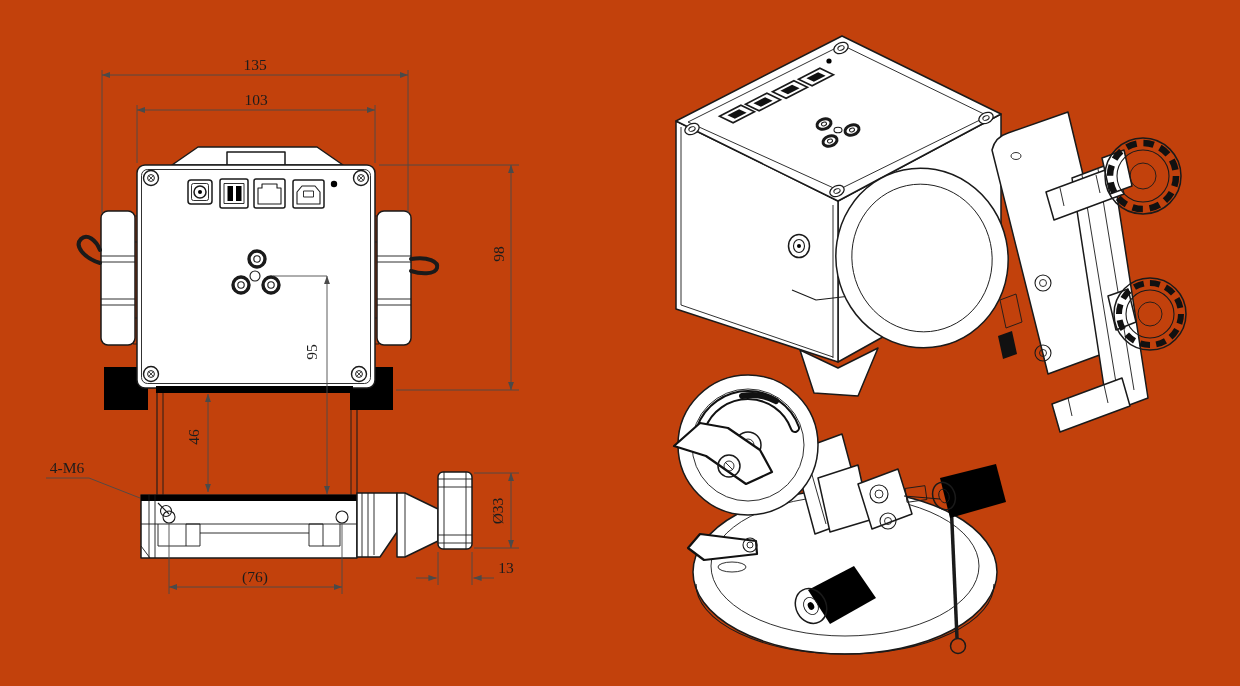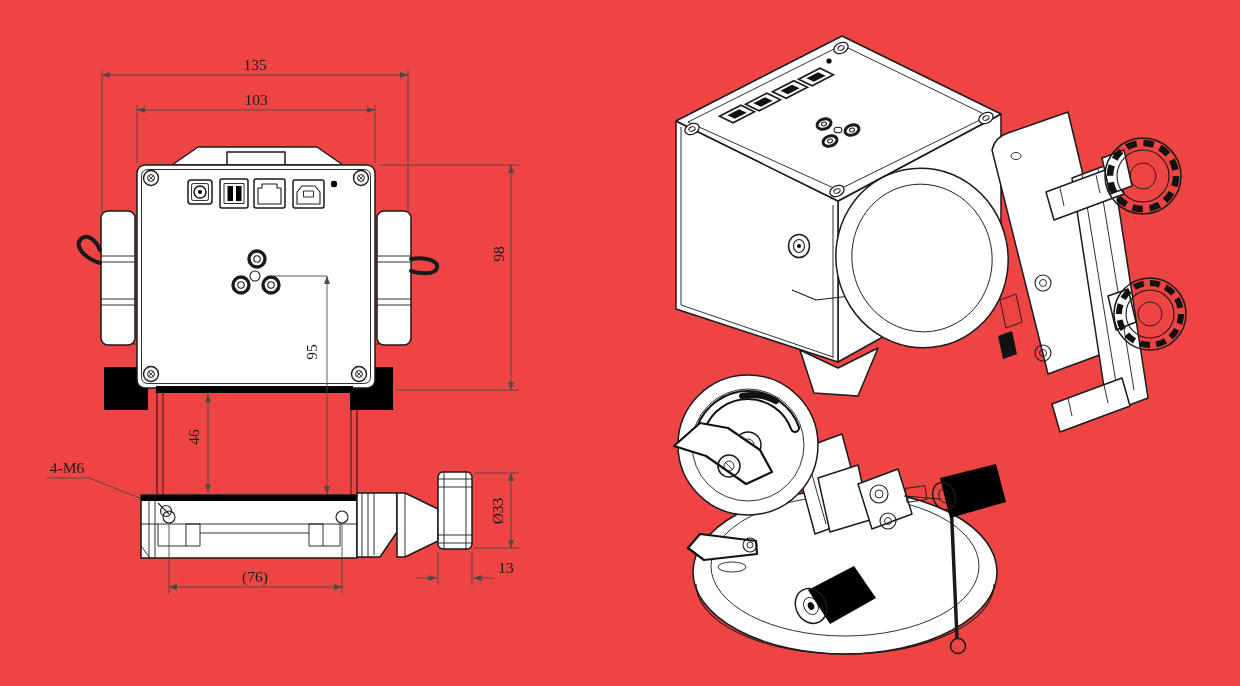--- a/index.html
+++ b/index.html
@@ -1,16 +1,16 @@
 <!DOCTYPE html>
 <html><head>
 <meta charset="utf-8">
 <style>
   html,body{margin:0;padding:0;background:#ffffff;}
-  .page{position:relative;width:1240px;height:686px;background:#ef4444;overflow:hidden;
+  .page{position:relative;width:1240px;height:686px;background:#c2410c;overflow:hidden;
         font-family:"Liberation Serif", serif;}
   svg text{font-family:"Liberation Serif", serif;font-size:15.5px;fill:#1c1c1c;}
   .obj{stroke:#1a1a1a;fill:none;stroke-width:1.5;stroke-linejoin:round;stroke-linecap:round;}
   .objf{stroke:#1a1a1a;fill:#ffffff;stroke-width:1.5;stroke-linejoin:round;}
   .thin{stroke:#1a1a1a;fill:none;stroke-width:0.9;stroke-linejoin:round;}
   .med{stroke:#1a1a1a;fill:none;stroke-width:1.1;stroke-linejoin:round;}
   .blk{fill:#000000;stroke:none;}
   .dim{stroke:#4a4a4a;fill:none;stroke-width:0.9;}
   .bold{stroke:#111;fill:#fff;stroke-width:2.2;stroke-linejoin:round;}
 </style>

